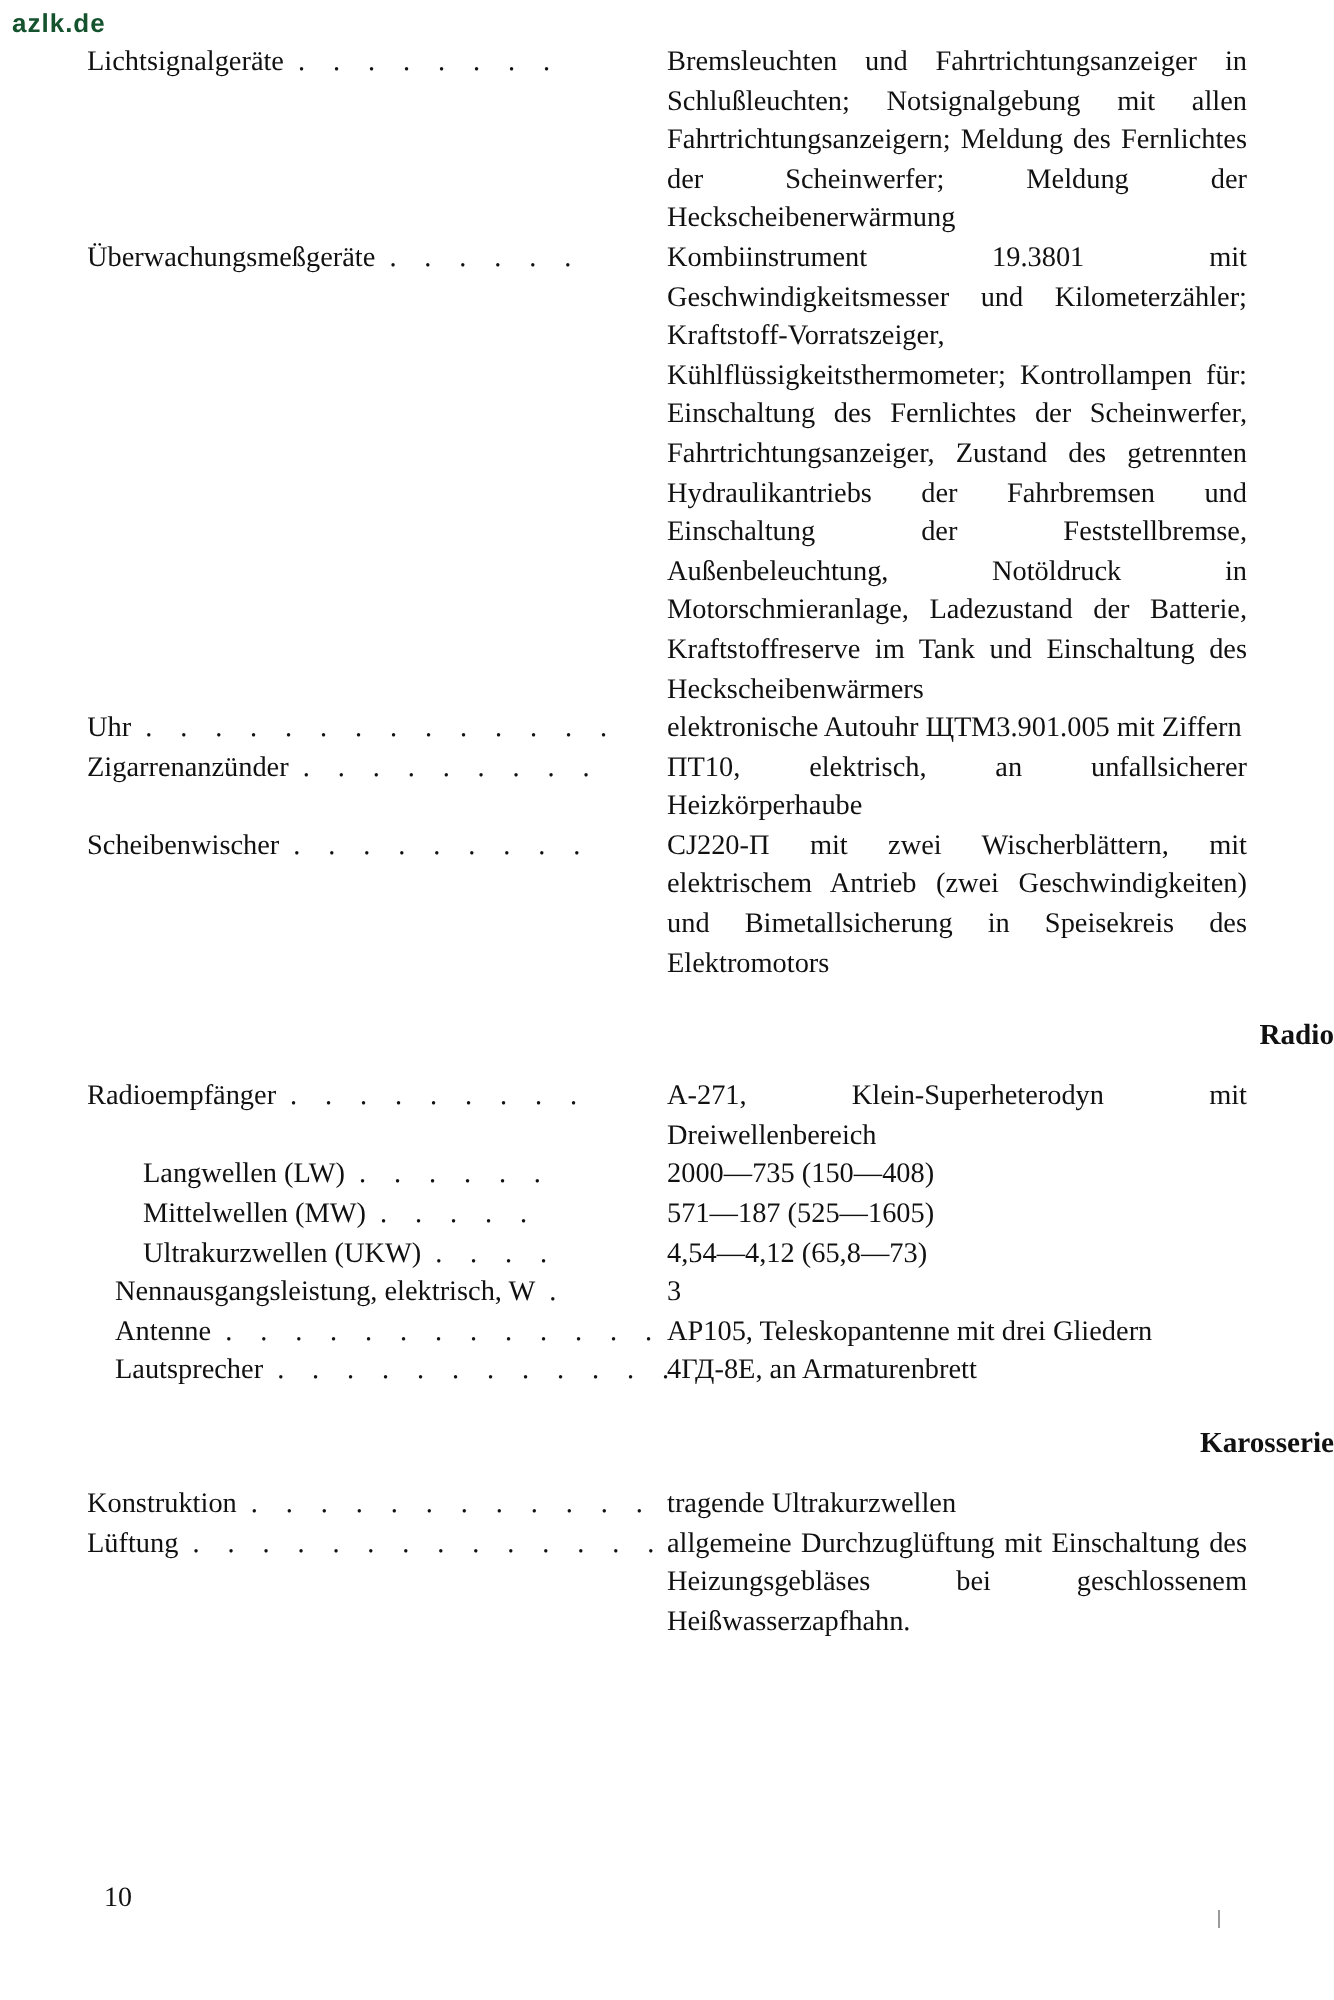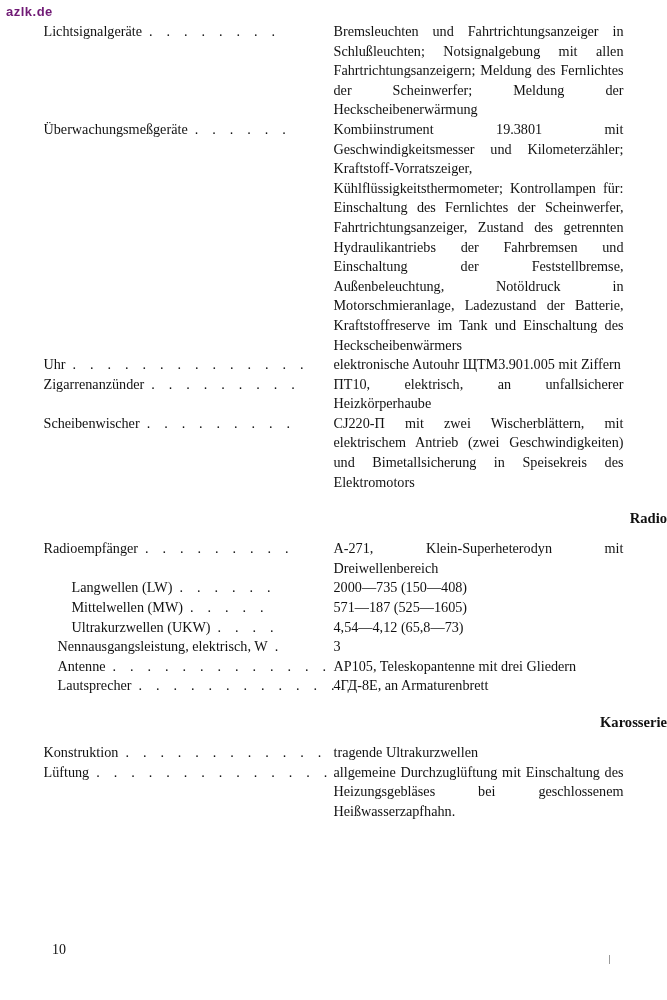--- a/index.html
+++ b/index.html
@@ -15,21 +15,21 @@
     color: #111;
     overflow: hidden;
   }
   .watermark {
     position: absolute;
     top: 4px;
     left: 6px;
     font-family: "Liberation Sans", sans-serif;
     font-size: 13px;
     font-weight: bold;
-    color: #701a75;
+    color: #14532d;
     letter-spacing: 0.5px;
   }
   .page {
     position: absolute;
     top: 22px;
     left: 0;
     width: 667px;
     padding: 0;
   }
   table.spec {

